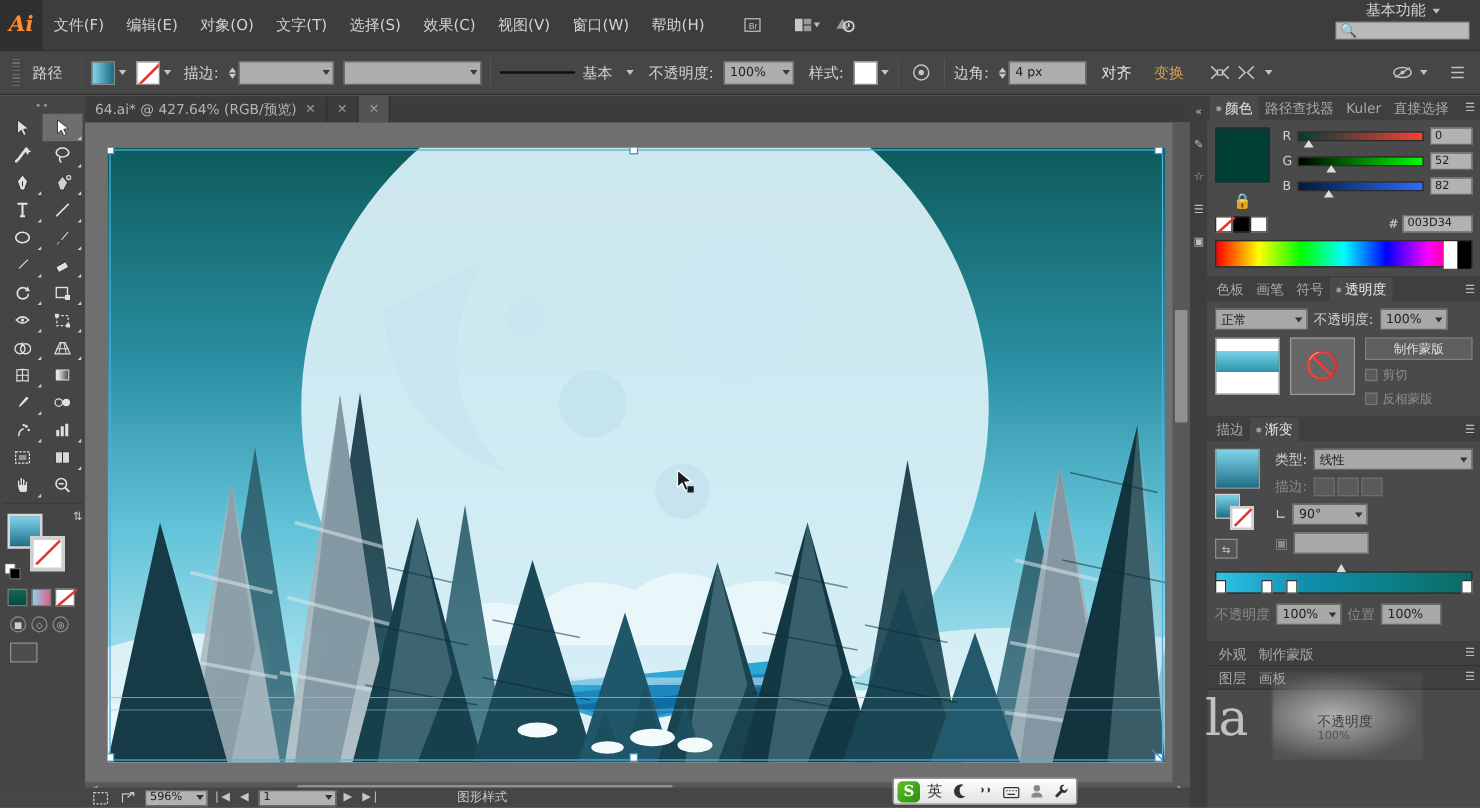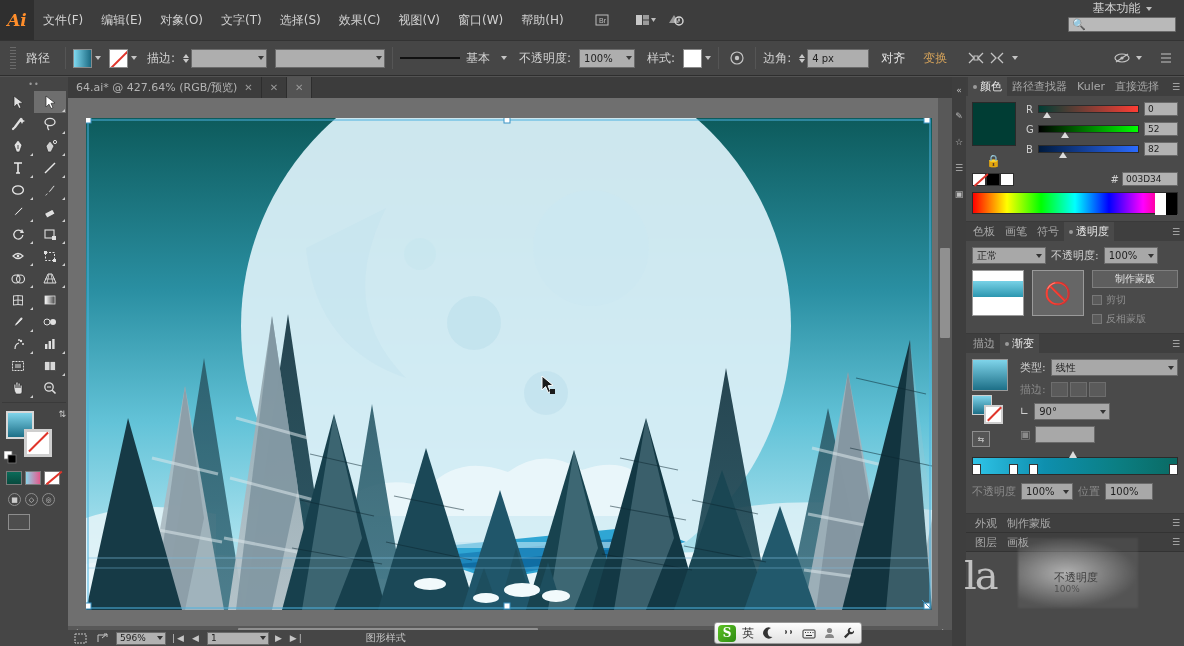--- a/index.html
+++ b/index.html
@@ -1070,21 +1070,21 @@
               <div class="row">
                 <span class="lbl" style="color:#8a8a8a">描边:</span>
                 <div class="minibtns">
                   <span class="minibtn"></span>
                   <span class="minibtn"></span>
                   <span class="minibtn"></span>
                 </div>
               </div>
               <div class="row">
                 <span class="lbl">∟</span>
-                <div class="selbox" style="width:76px">
+                <div class="selbox" style="width:60px">
                   <span>90°</span>
                   <span class="arw"></span>
                 </div>
               </div>
               <div class="row">
                 <span class="lbl" style="color:#8a8a8a">▣</span>
                 <div class="selbox" style="width:60px">
                   <span></span>
                 </div>
               </div>

